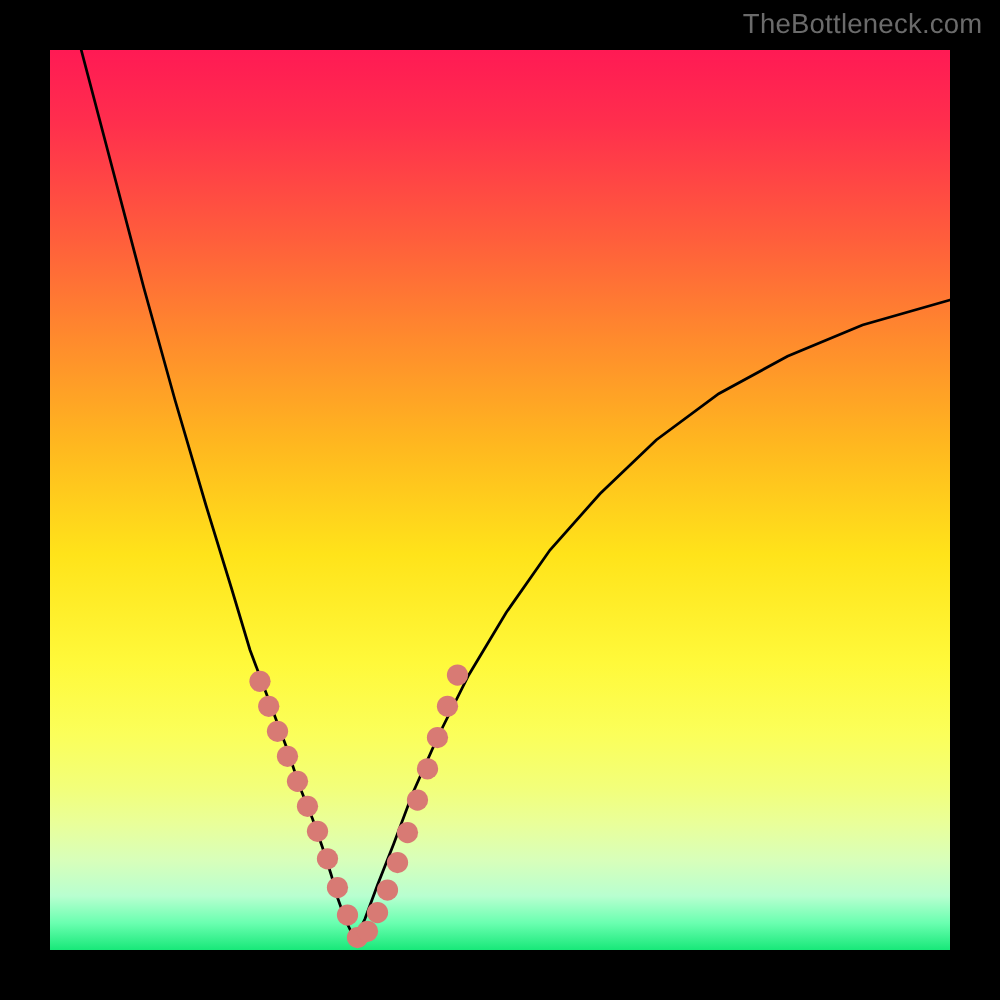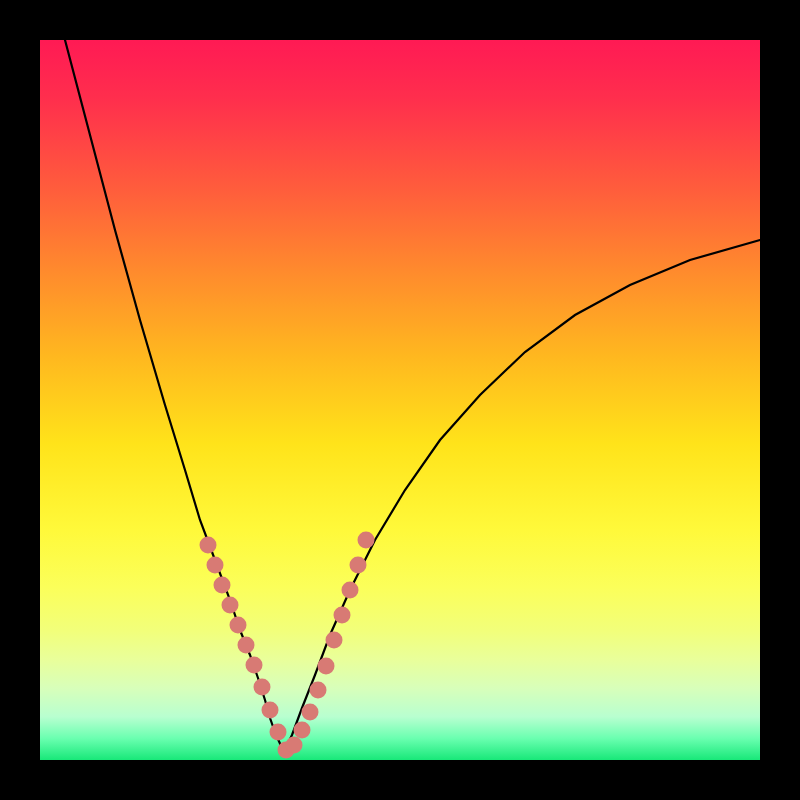--- a/index.html
+++ b/index.html
@@ -96,13 +96,14 @@
           <circle cx="278" cy="650" r="8.5" class="bead"></circle>
           <circle cx="286" cy="626" r="8.5" class="bead"></circle>
           <circle cx="294" cy="600" r="8.5" class="bead"></circle>
           <circle cx="302" cy="575" r="8.5" class="bead"></circle>
           <circle cx="310" cy="550" r="8.5" class="bead"></circle>
           <circle cx="318" cy="525" r="8.5" class="bead"></circle>
           <circle cx="326" cy="500" r="8.5" class="bead"></circle>
         </g>
     </svg>
   </div>
+  <div class="watermark">TheBottleneck.com</div>
 </div>
 
 </body></html>

